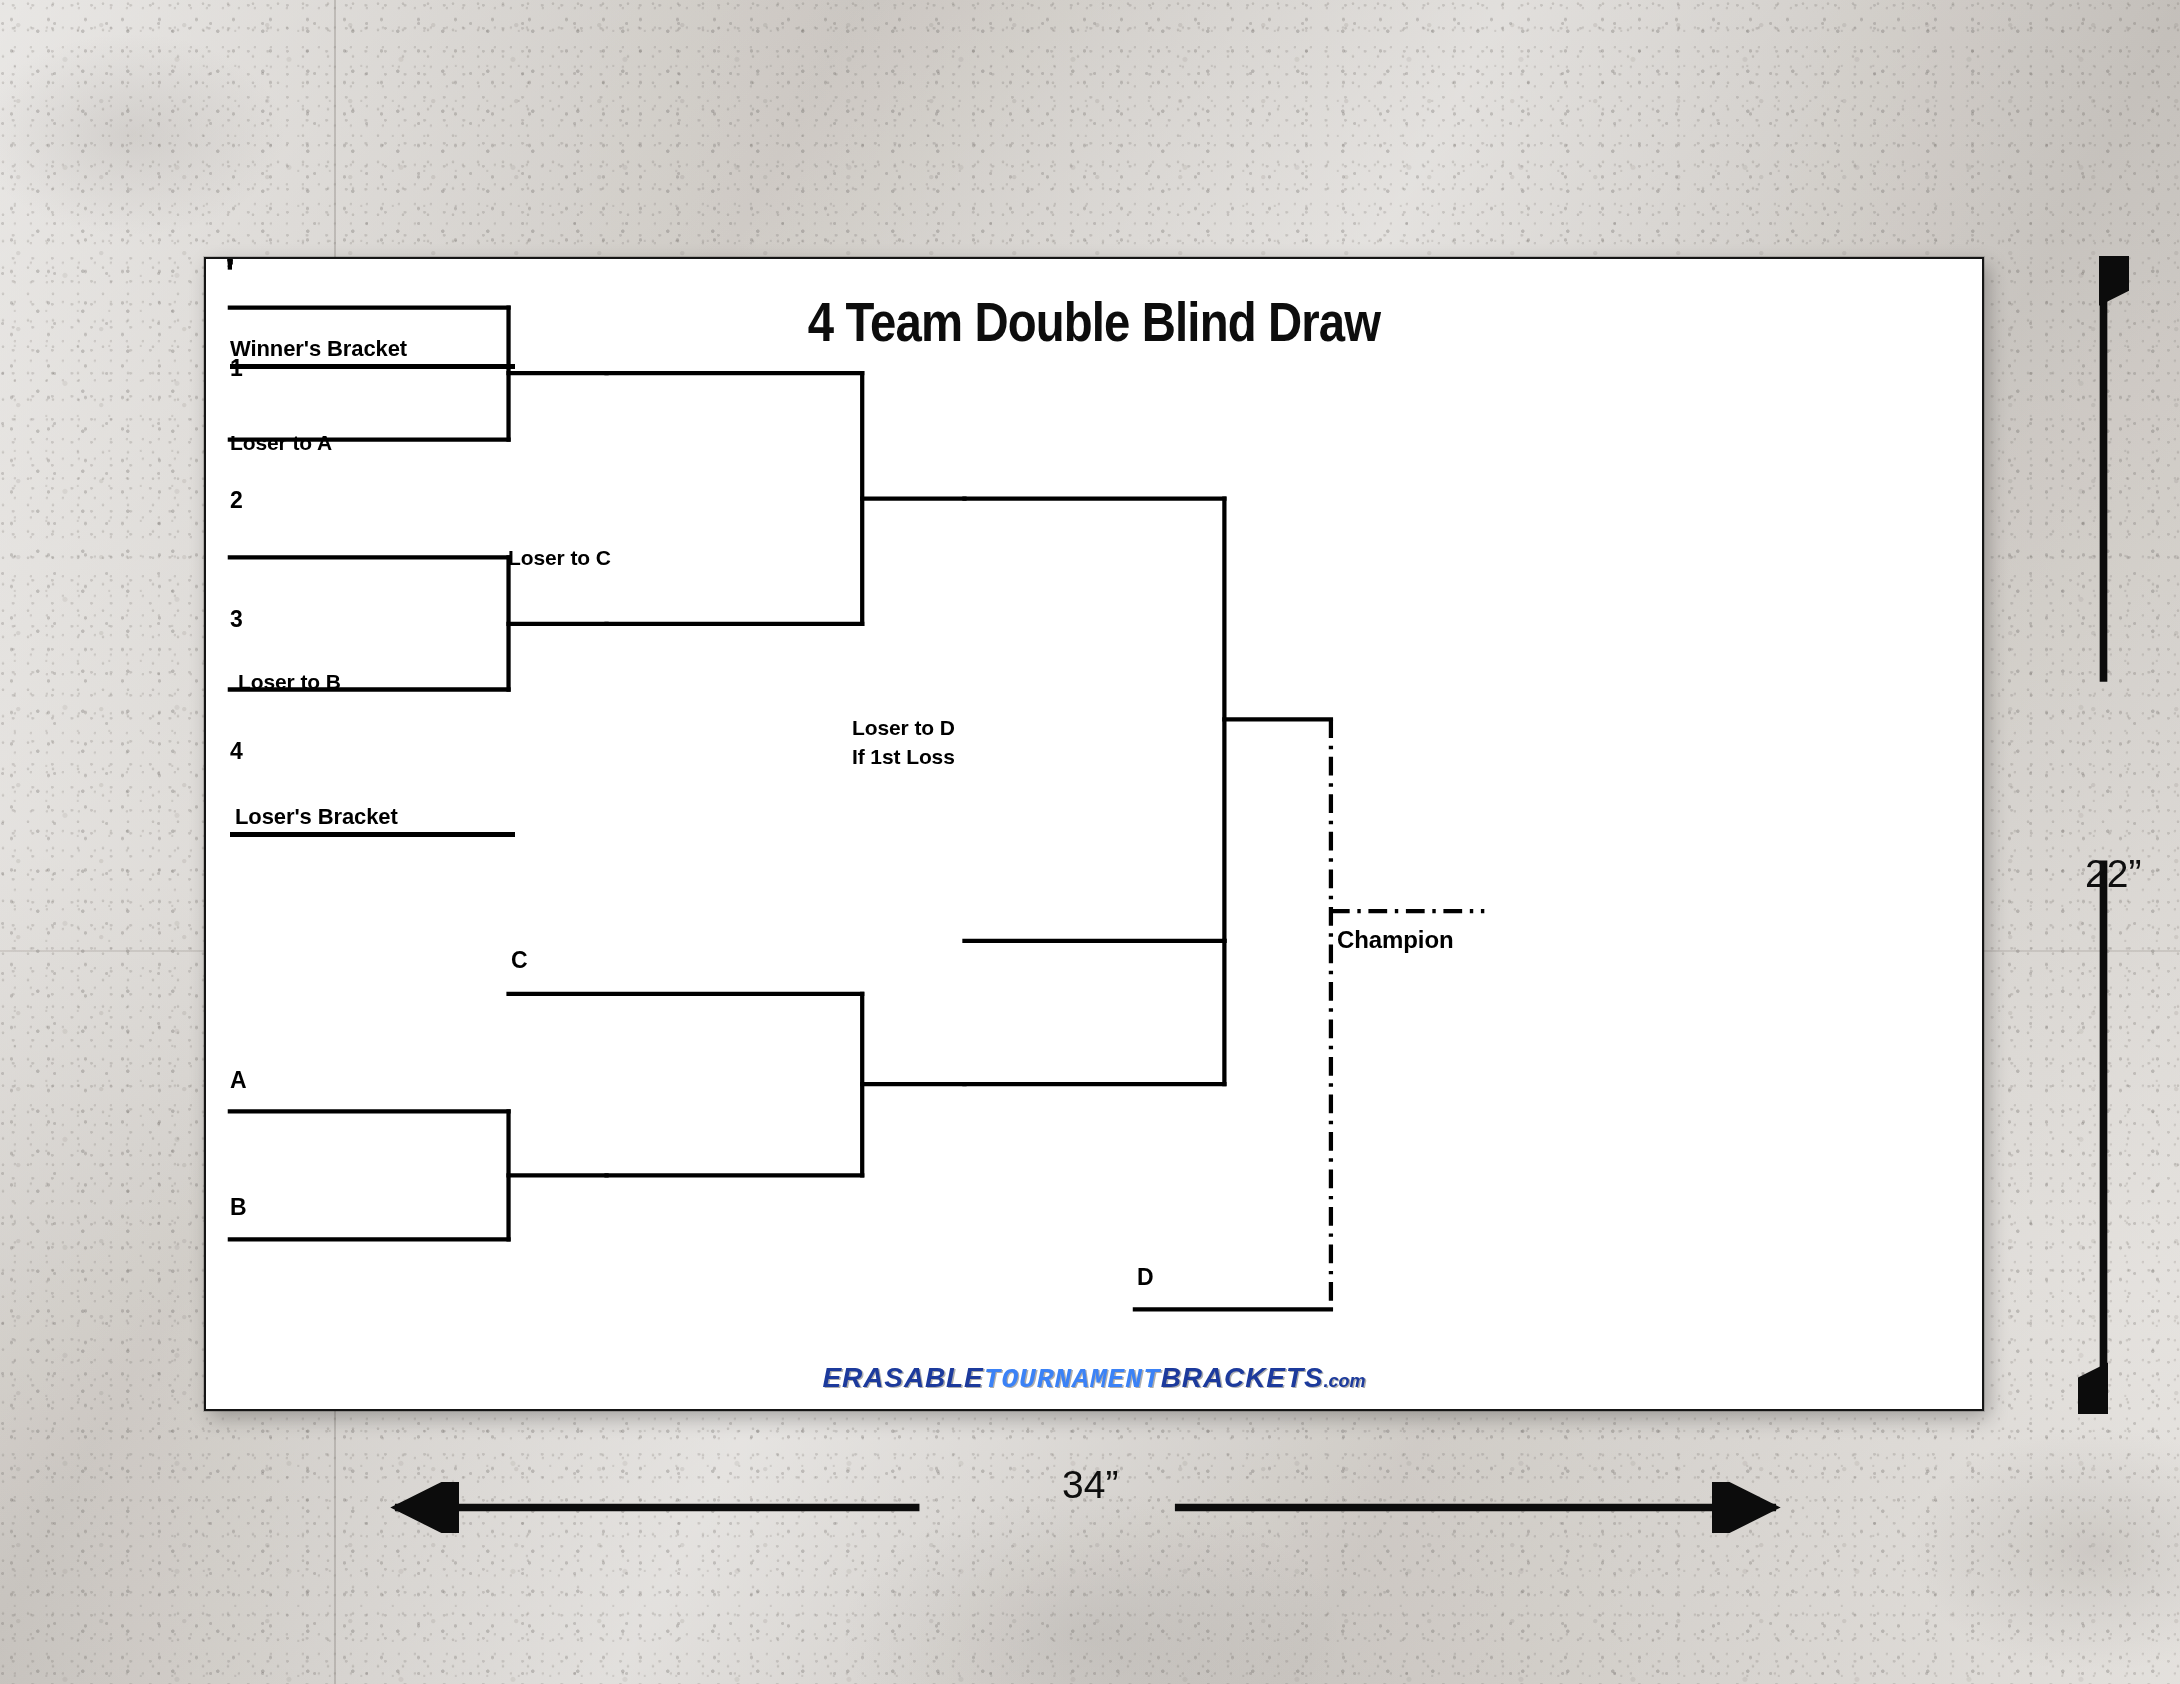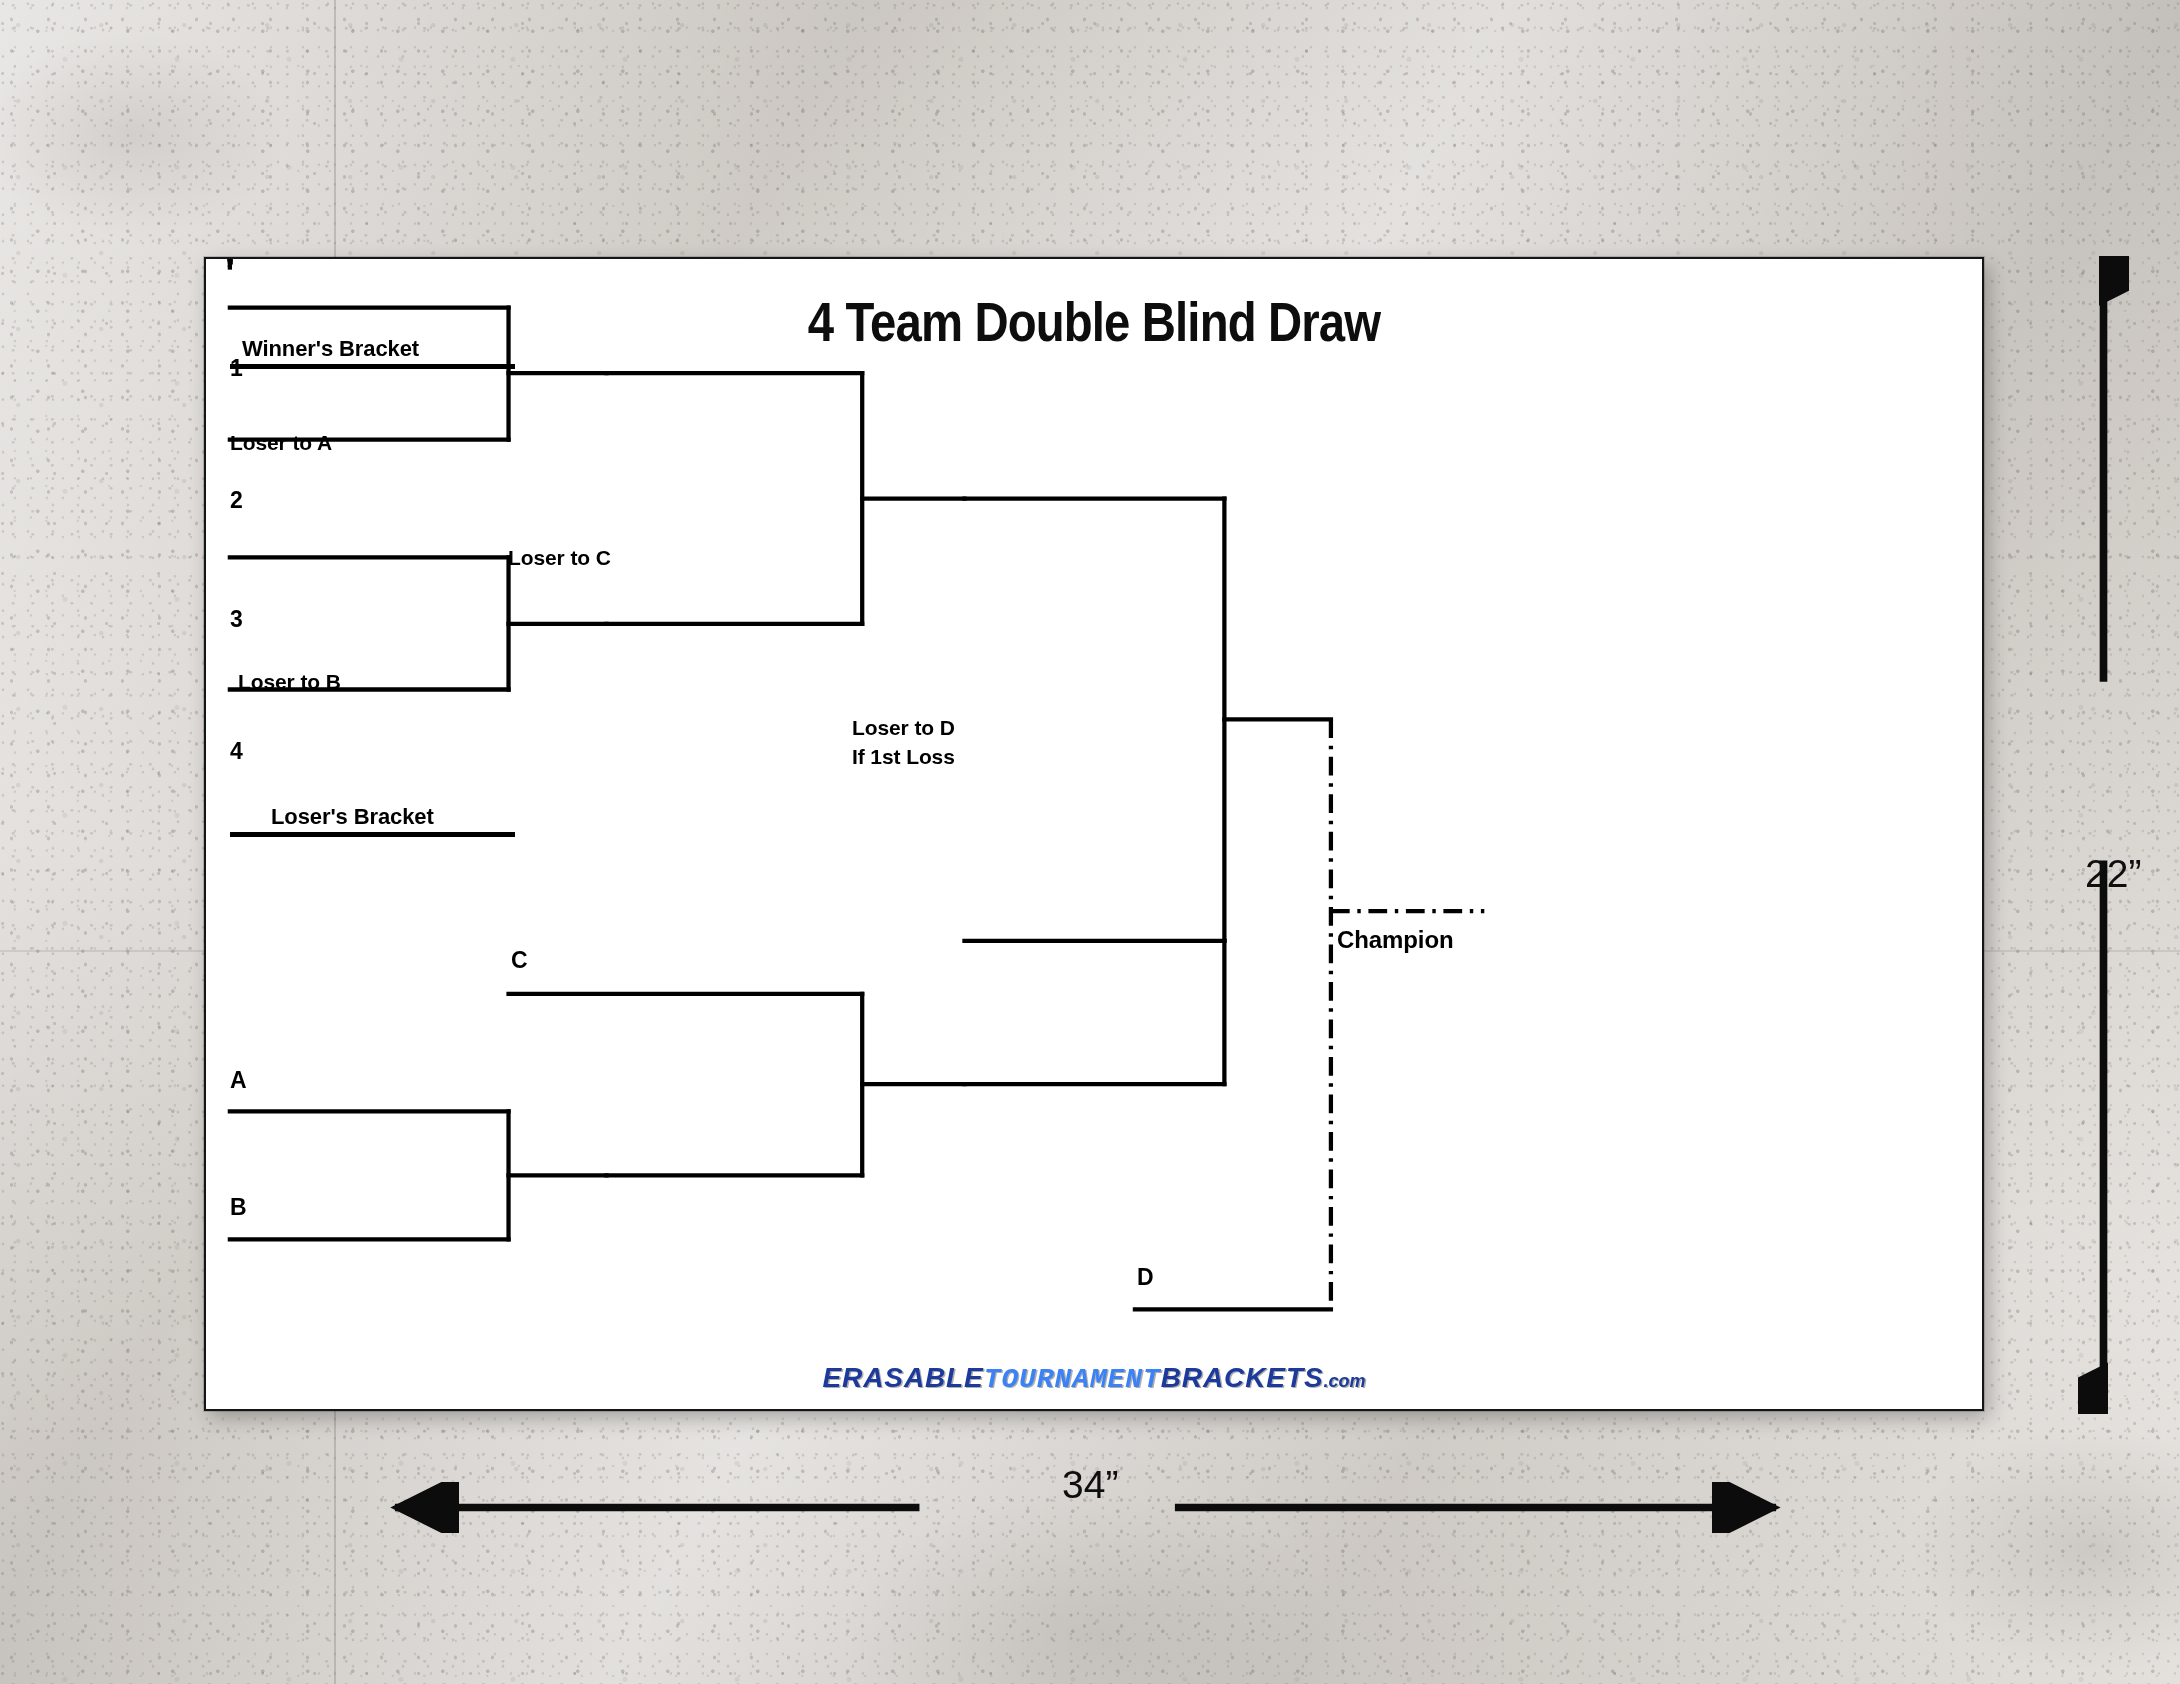--- a/index.html
+++ b/index.html
@@ -201,36 +201,36 @@
     <g stroke="#000" stroke-width="5" fill="none" stroke-linecap="butt" stroke-dasharray="22 9 4 9">
       <line x1="1320" y1="540" x2="1320" y2="1232"></line>
       <line x1="1320" y1="765" x2="1500" y2="765"></line>
     </g>
   </svg>
   </div>
 
   <div style="position:absolute;left:24px;top:105px;width:285px;height:5.1px;background:#000;"></div>
   <div style="position:absolute;left:24px;top:573px;width:285px;height:5.1px;background:#000;"></div>
 
-  <div class="lbl section-head" style="left:24px;top:77px;margin-left:12px;">Winner's Bracket</div>
+  <div class="lbl section-head" style="left:24px;top:77px;">Winner's Bracket</div>
 
   <div class="lbl slot" style="left:24px;top:96px;">1</div>
   <div class="lbl note" style="left:24px;top:172px;">Loser to A</div>
   <div class="lbl slot" style="left:24px;top:228px;">2</div>
 
   <div class="lbl slot" style="left:24px;top:347px;">3</div>
   <div class="lbl note" style="left:32px;top:411px;">Loser to B</div>
   <div class="lbl slot" style="left:24px;top:479px;">4</div>
 
   <div class="lbl note" style="left:302px;top:287px;">Loser to C</div>
 
   <div class="lbl note" style="left:646px;top:457px;text-align:right;">Loser to D</div>
   <div class="lbl note" style="left:646px;top:486px;">If 1st Loss</div>
 
-  <div class="lbl section-head" style="left:29px;top:545px;margin-left:36px;">Loser's Bracket</div>
+  <div class="lbl section-head" style="left:29px;top:545px;">Loser's Bracket</div>
 
   <div class="lbl slot" style="left:305px;top:688px;">C</div>
   <div class="lbl slot" style="left:24px;top:808px;">A</div>
   <div class="lbl slot" style="left:24px;top:935px;">B</div>
   <div class="lbl slot" style="left:931px;top:1005px;">D</div>
 
   <div class="lbl slot" style="left:1131px;top:667px;font-size:24px;">Champion</div>
 
   <div id="logo">
     <span class="lg-blue">ERASABLE</span><span class="lg-gold">TOURNAMENT</span><span class="lg-blue">BRACKETS</span><span class="lg-blue lg-dot">.com</span>

